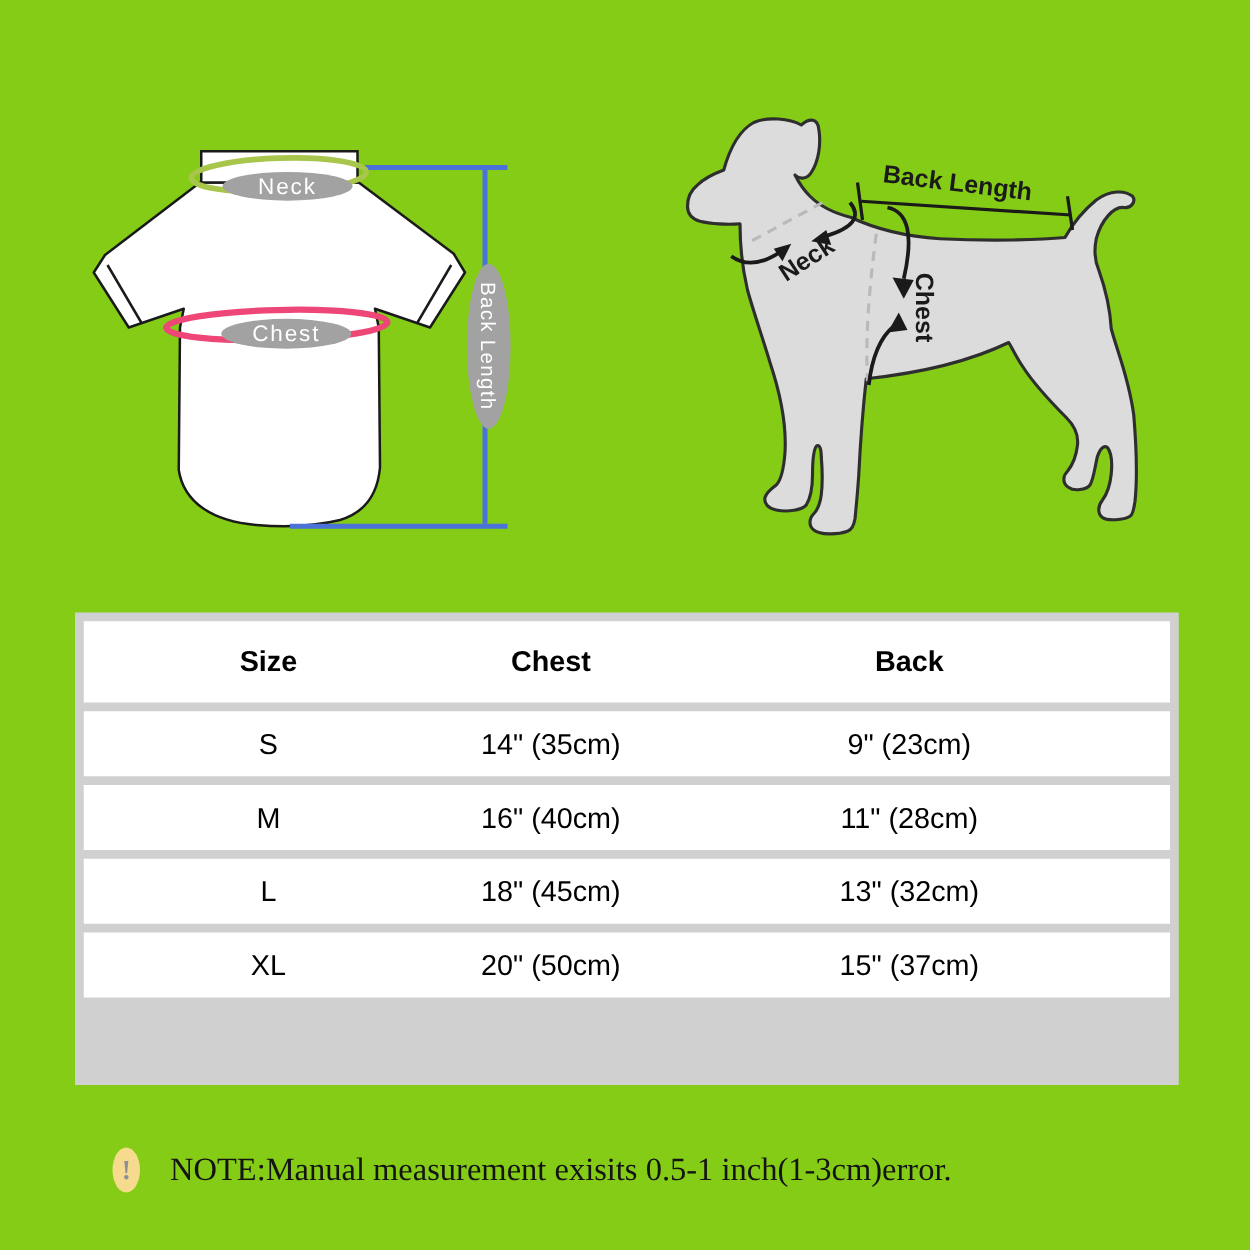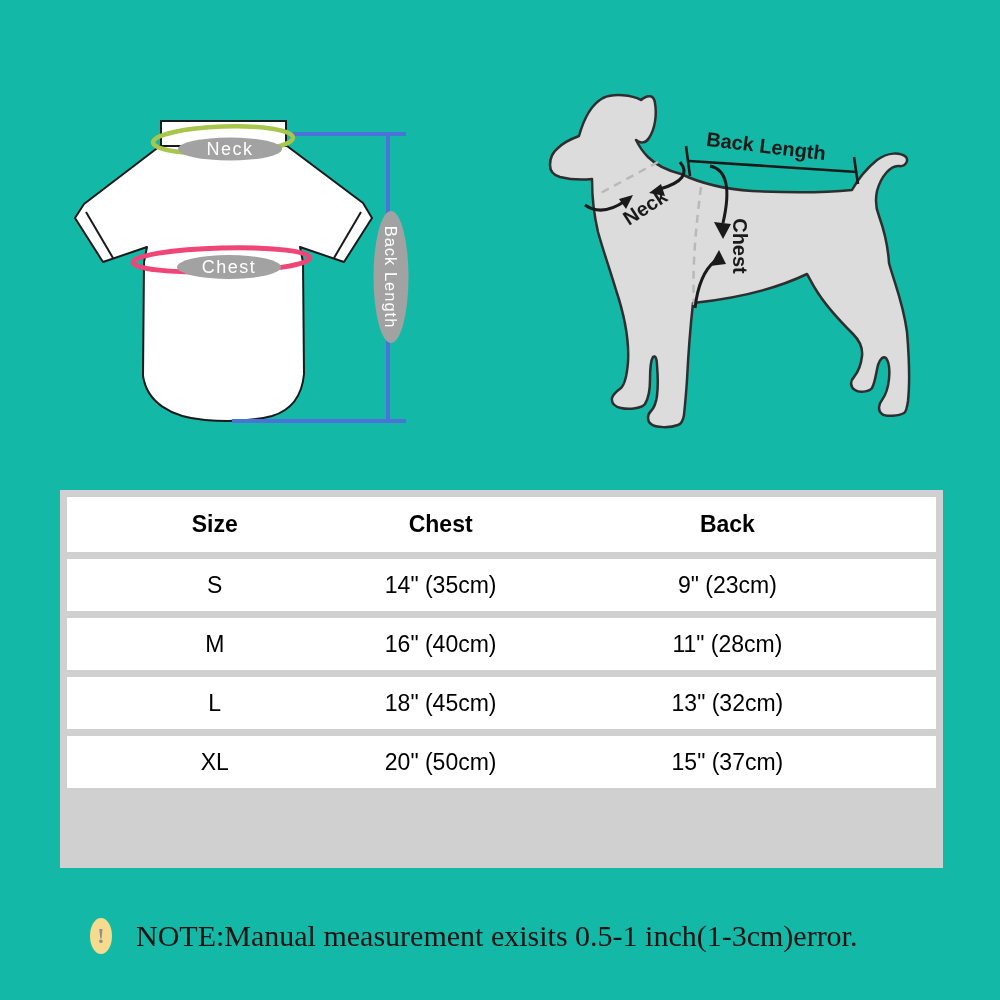--- a/index.html
+++ b/index.html
@@ -1,45 +1,45 @@
 <!DOCTYPE html>
 <html><head>
 <meta charset="utf-8">
 <style>
   html,body{margin:0;padding:0;background:#fff;}
   .canvas{
-    position:relative;width:1000px;height:1000px;background:#14b8a6;
+    position:relative;width:1000px;height:1000px;background:#84cc16;
     overflow:hidden;font-family:"Liberation Sans",sans-serif;
   }
   .diagram-svg{position:absolute;left:0;top:0;}
   
   .size-table{
     position:absolute;left:60px;top:490px;width:883px;height:378px;
     background:#d0d0d0;box-sizing:border-box;padding:7px;
     display:flex;flex-direction:column;
   }
   .t-row{background:#ffffff;display:flex;margin-bottom:7px;height:52px;flex:0 0 auto;}
   .t-row:last-child{margin-bottom:0;text-align:right;}
-  .t-row.header{height:55px;font-weight:bold;font-size:26px;}
+  .t-row.header{height:65px;font-weight:bold;font-size:26px;}
   .t-cell{display:flex;align-items:center;justify-content:center;font-size:23px;color:#000;}
   .c1{width:34%;}
   .c2{width:18%;}
   .c3{width:48%;}
   
   .note{
     position:absolute;left:90px;top:910px;width:860px;height:52px;
     display:flex;align-items:center;gap:24px;
   }
   .note-icon{
     width:22px;height:36px;border-radius:50%;background:#f6db8e;flex:0 0 auto;
     display:flex;align-items:center;justify-content:center;
     font-family:"Liberation Serif",serif;font-weight:bold;font-size:22px;color:#8e8e96;
   }
   .note-text{
-    font-family:"Liberation Serif",serif;font-size:30px;color:#141414;white-space:nowrap;
+    font-family:"Liberation Serif",serif;font-size:26px;color:#141414;white-space:nowrap;
   }
 </style>
 </head>
 <body>
 
 <div class="canvas">
 
   <svg class="diagram-svg" width="1000" height="470" viewBox="0 0 1000 470">
 
     <g>

